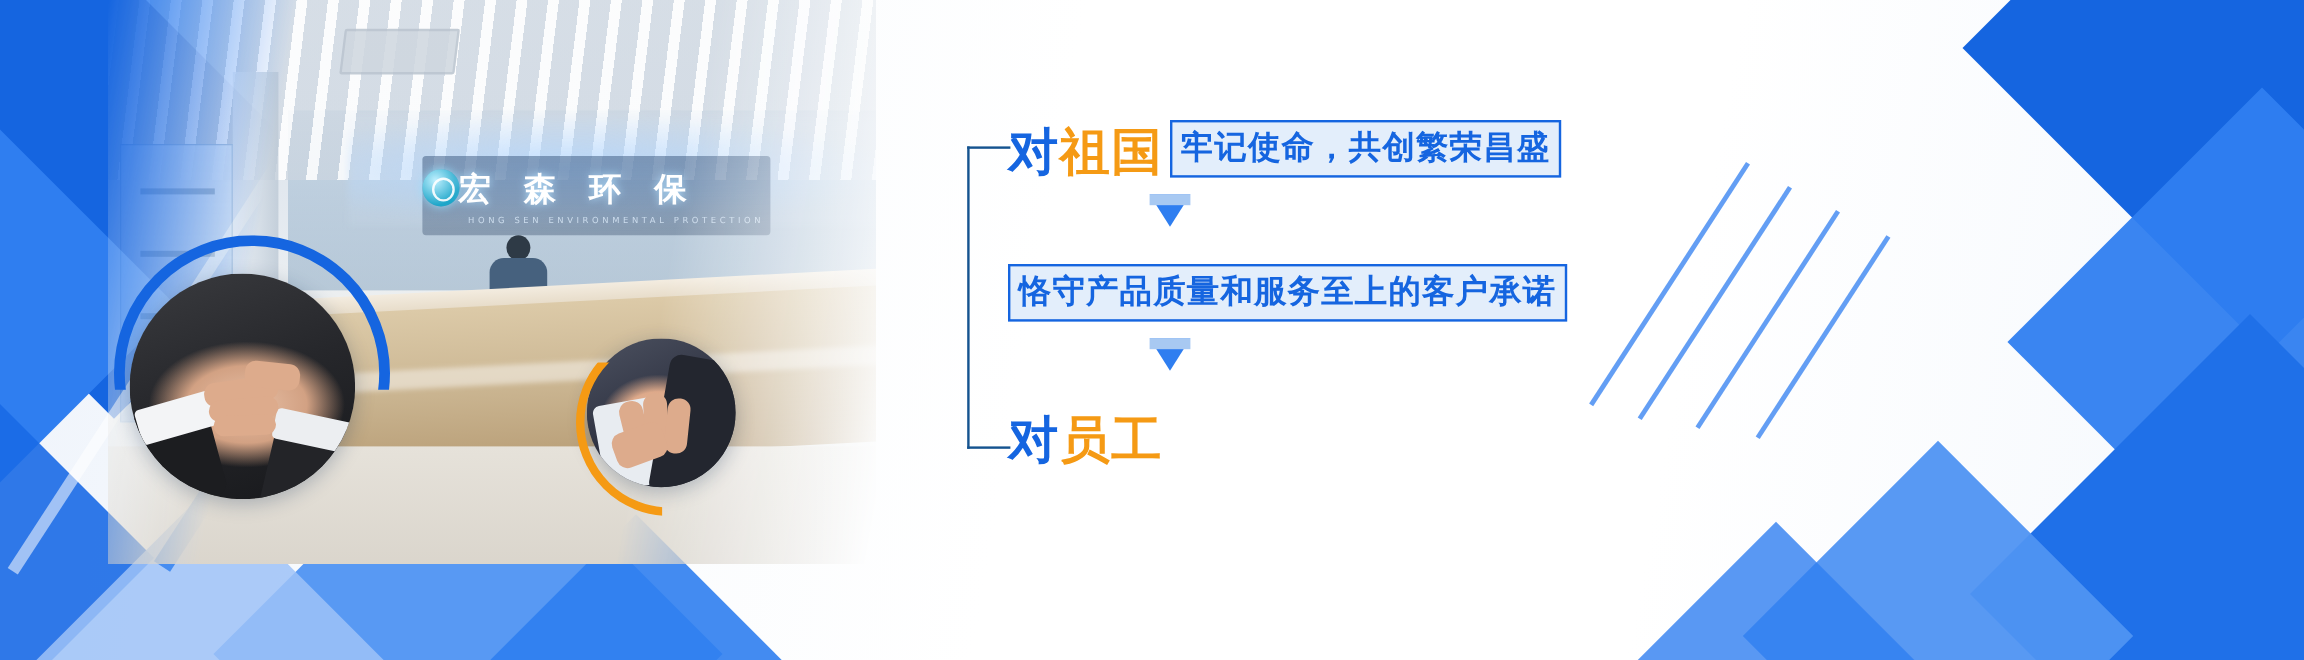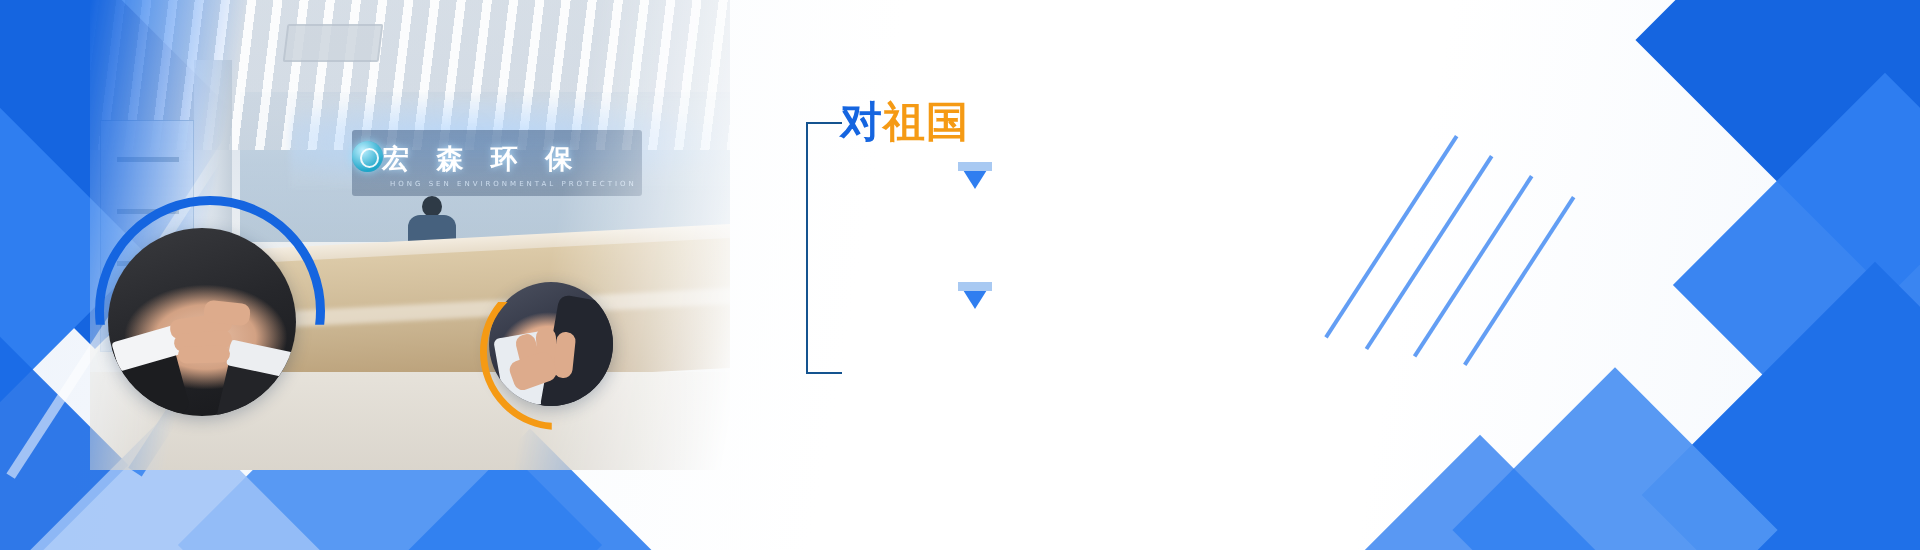--- a/index.html
+++ b/index.html
@@ -242,21 +242,21 @@
   .content{position:absolute;left:806px;top:86px;width:800px;height:300px;}
 
   .bracket{
     position:absolute;left:0;top:36px;width:34px;height:248px;
     border-left:2px solid #14538f;
     border-top:2px solid #14538f;
     border-bottom:2px solid #14538f;
   }
 
   .row{
-    position:absolute;left:34px;display:flex;align-items:center;height:52px;
+    position:absolute;left:34px;display:flex;align-items:flex-end;height:52px;
   }
   .row-1{top:10px;}
   .row-2{top:130px;}
   .row-3{top:250px;}
 
   .kicker{
     font-size:42px;font-weight:700;line-height:1;white-space:nowrap;
     letter-spacing:1px;margin-right:6px;
   }
   .kicker .k-blue{color:#1565e0;}
@@ -367,26 +367,31 @@
   <div class="ring-orange"></div>
 
   <div class="content">
 
     <div class="bracket"></div>
 
     <div class="row row-1">
       <div class="kicker">
         <span class="k-blue">对</span><span class="k-orange">祖国</span>
       </div>
+      <div class="pill">牢记使命，共创繁荣昌盛</div>
     </div>
 
     <div class="arrow arrow-1"></div>
 
     <div class="row row-2">
+      <div class="pill">恪守产品质量和服务至上的客户承诺</div>
     </div>
 
     <div class="arrow arrow-2"></div>
 
     <div class="row row-3">
+      <div class="kicker">
+        <span class="k-blue">对</span><span class="k-orange">员工</span>
+      </div>
     </div>
 
   </div>
 </div>
 
 </body></html>

